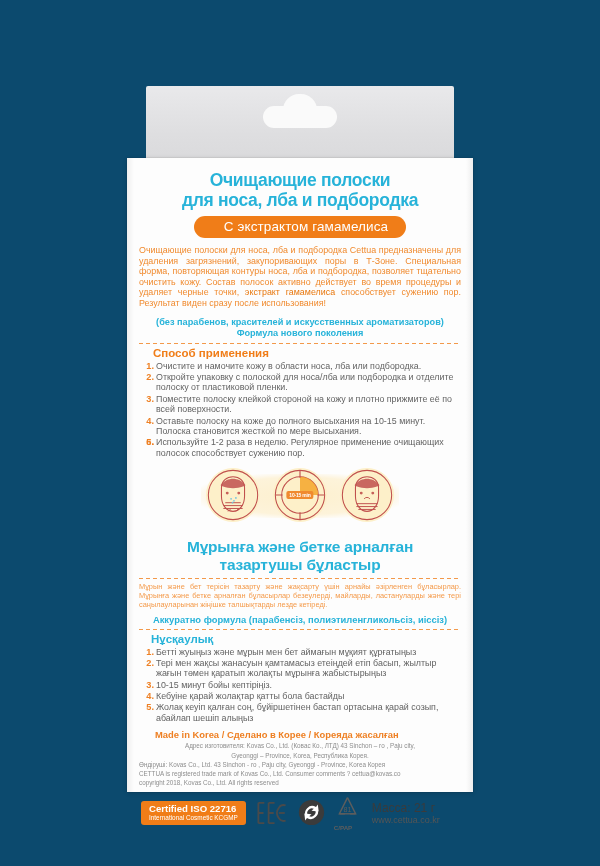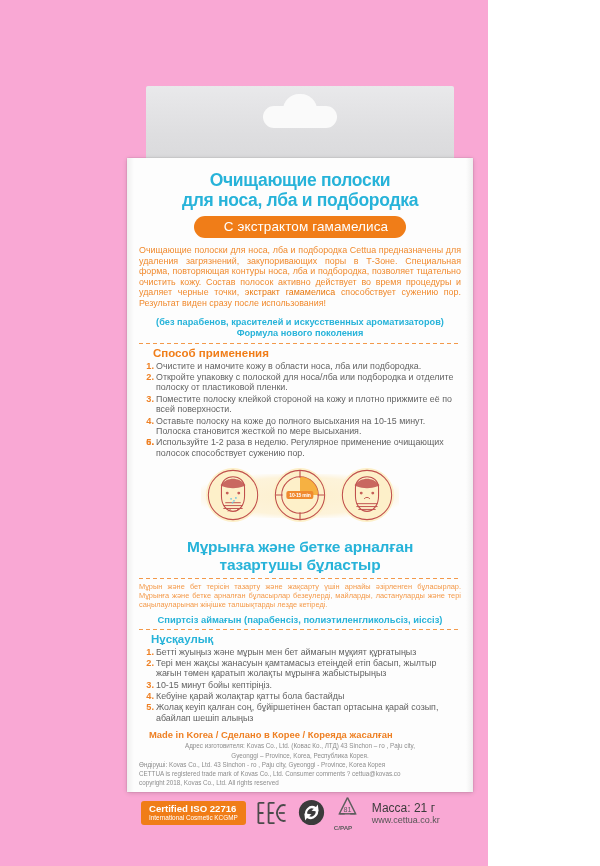--- a/index.html
+++ b/index.html
@@ -2,21 +2,21 @@
 <html><head>
 <meta charset="utf-8">
 <style>
   * { box-sizing: border-box; margin: 0; padding: 0; }
   html, body {
     width: 600px; height: 866px;
     background: #ffffff;
     font-family: "Liberation Sans", sans-serif;
     overflow: hidden;
   }
-  #stage { position: relative; width: 488px; height: 866px; background: #f9a8d4; }
+  #stage { position: relative; width: 600px; height: 866px; background: #0c4a6e; }
 
   
   .hangtab {
     position: absolute; left: 146px; top: 86px; width: 308px; height: 88px;
     background: linear-gradient(180deg, #e9e9eb 0%, #dedee0 55%, #d8d8da 100%);
     border-radius: 2px 2px 0 0;
   }
   .euro-hole {
     position: absolute; left: 50%; top: 20px; transform: translateX(-50%);
     width: 74px; height: 22px; background: #fafafa; border-radius: 11px;
@@ -114,21 +114,21 @@
   }
   .body-kz {
     color: #f49a4a; font-size: 7.4px; line-height: 9.2px;
     text-align: justify; margin-top: 3px;
   }
   .alcohol {
     color: #27b3d9; font-weight: bold; font-size: 9.4px;
     text-align: center; margin-top: 4px;
   }
   .made {
-    color: #ee8024; font-weight: bold; font-size: 9.4px; margin: 6px 0 2px 10px;
+    color: #ee8024; font-weight: bold; font-size: 9.4px; margin: 6px 0 2px 16px;
   }
   .addr {
     color: #8d8d8d; font-size: 6.3px; line-height: 8.2px; margin-top: 1px;
   }
   .addr.c { text-align: center; }
 
   
   .badges {
     display: flex; align-items: center; gap: 9px; margin-top: 7px; padding-left: 2px;
   }
@@ -245,21 +245,21 @@
 
     <div class="title-kz">
       <div>Мұрынға және бетке арналған</div>
       <div>тазартушы бұластыр</div>
     </div>
 
     <div class="dots"></div>
 
     <p class="body-kz">Мұрын және бет терісін тазарту және жақсарту үшін арнайы әзірленген бұласырлар. Мұрынға және бетке арналған бұласырлар безеулерді, майларды, ластануларды және тері саңылауларынан жіңішке талшықтарды лезде кетіреді.</p>
 
-    <div class="alcohol">Спиртсіз аймағын (парабенсіз, полиэтиленгликольсіз, иіссіз)</div>
+    <div class="alcohol">Аккуратно формула (парабенсіз, полиэтиленгликольсіз, иіссіз)</div>
 
     <div class="dots"></div>
 
     <div class="sec-head kz">Нұсқаулық</div>
 
     <ol class="steps">
       <li><span class="num">1.</span><span>Бетті жуыңыз және мұрын мен бет аймағын мұқият құрғатыңыз</span></li>
       <li><span class="num">2.</span><span>Тері мен жақсы жанасуын қамтамасыз етеіңдей етіп басып, жылтыр жағын төмен қаратып жолақты мұрынға жабыстырыңыз</span></li>
       <li><span class="num">3.</span><span>10-15 минут бойы кептіріңіз.</span></li>
       <li><span class="num">4.</span><span>Кебуіне қарай жолақтар қатты бола бастайды</span></li>

